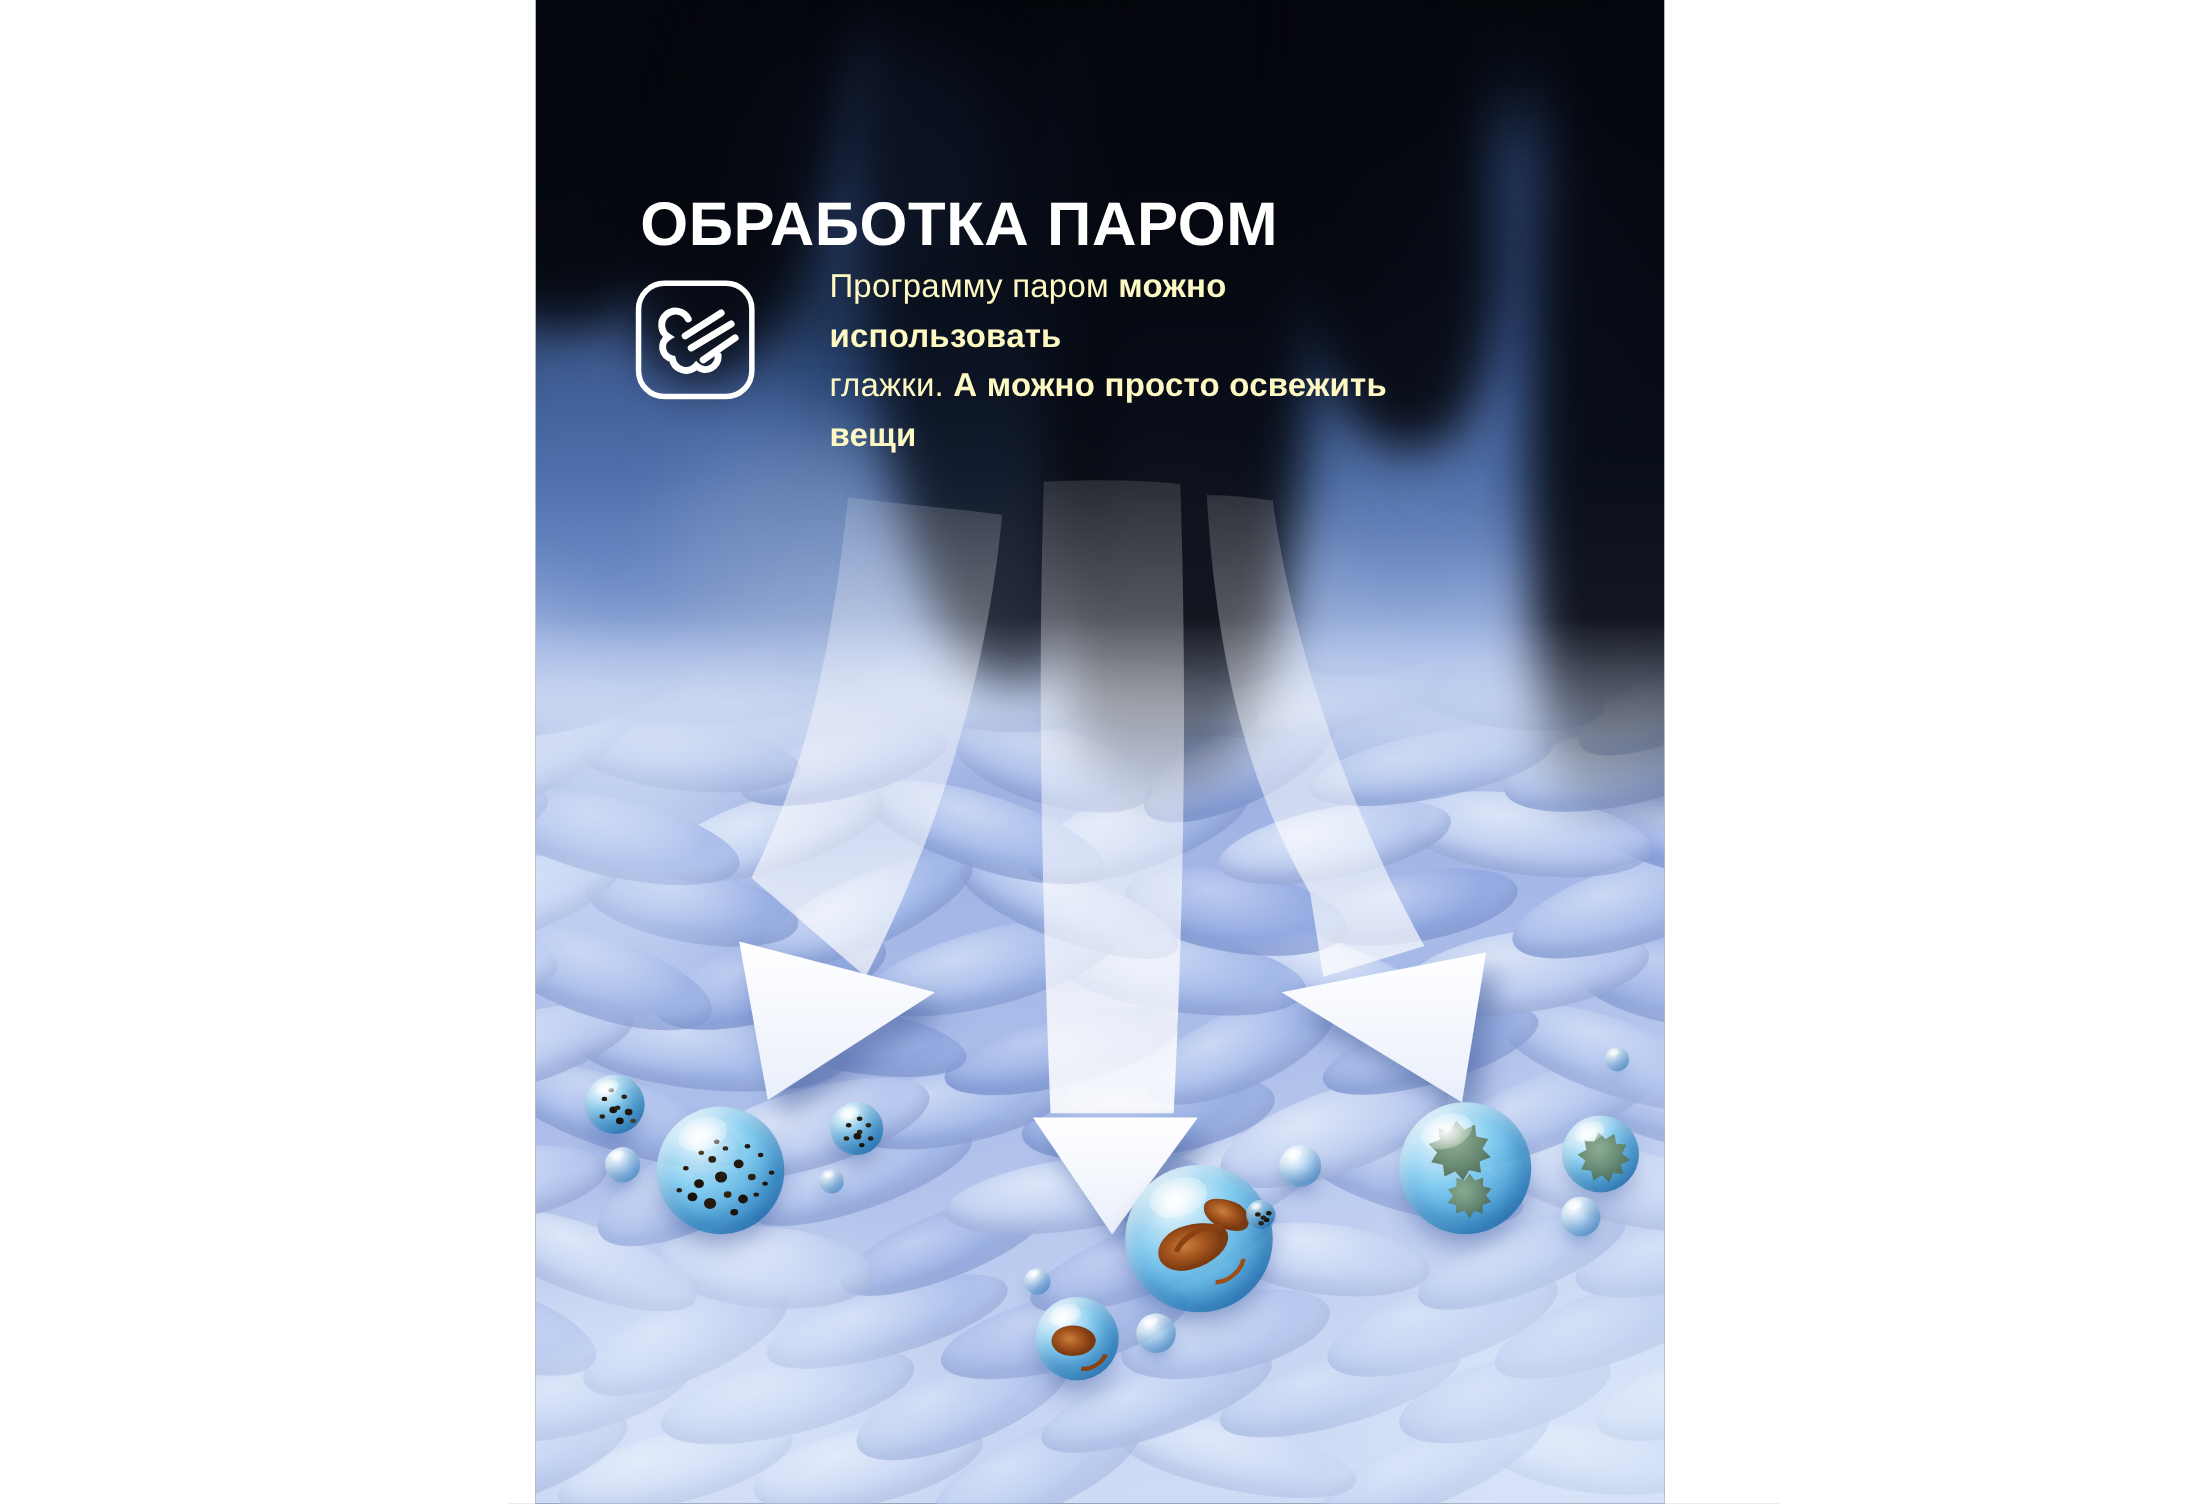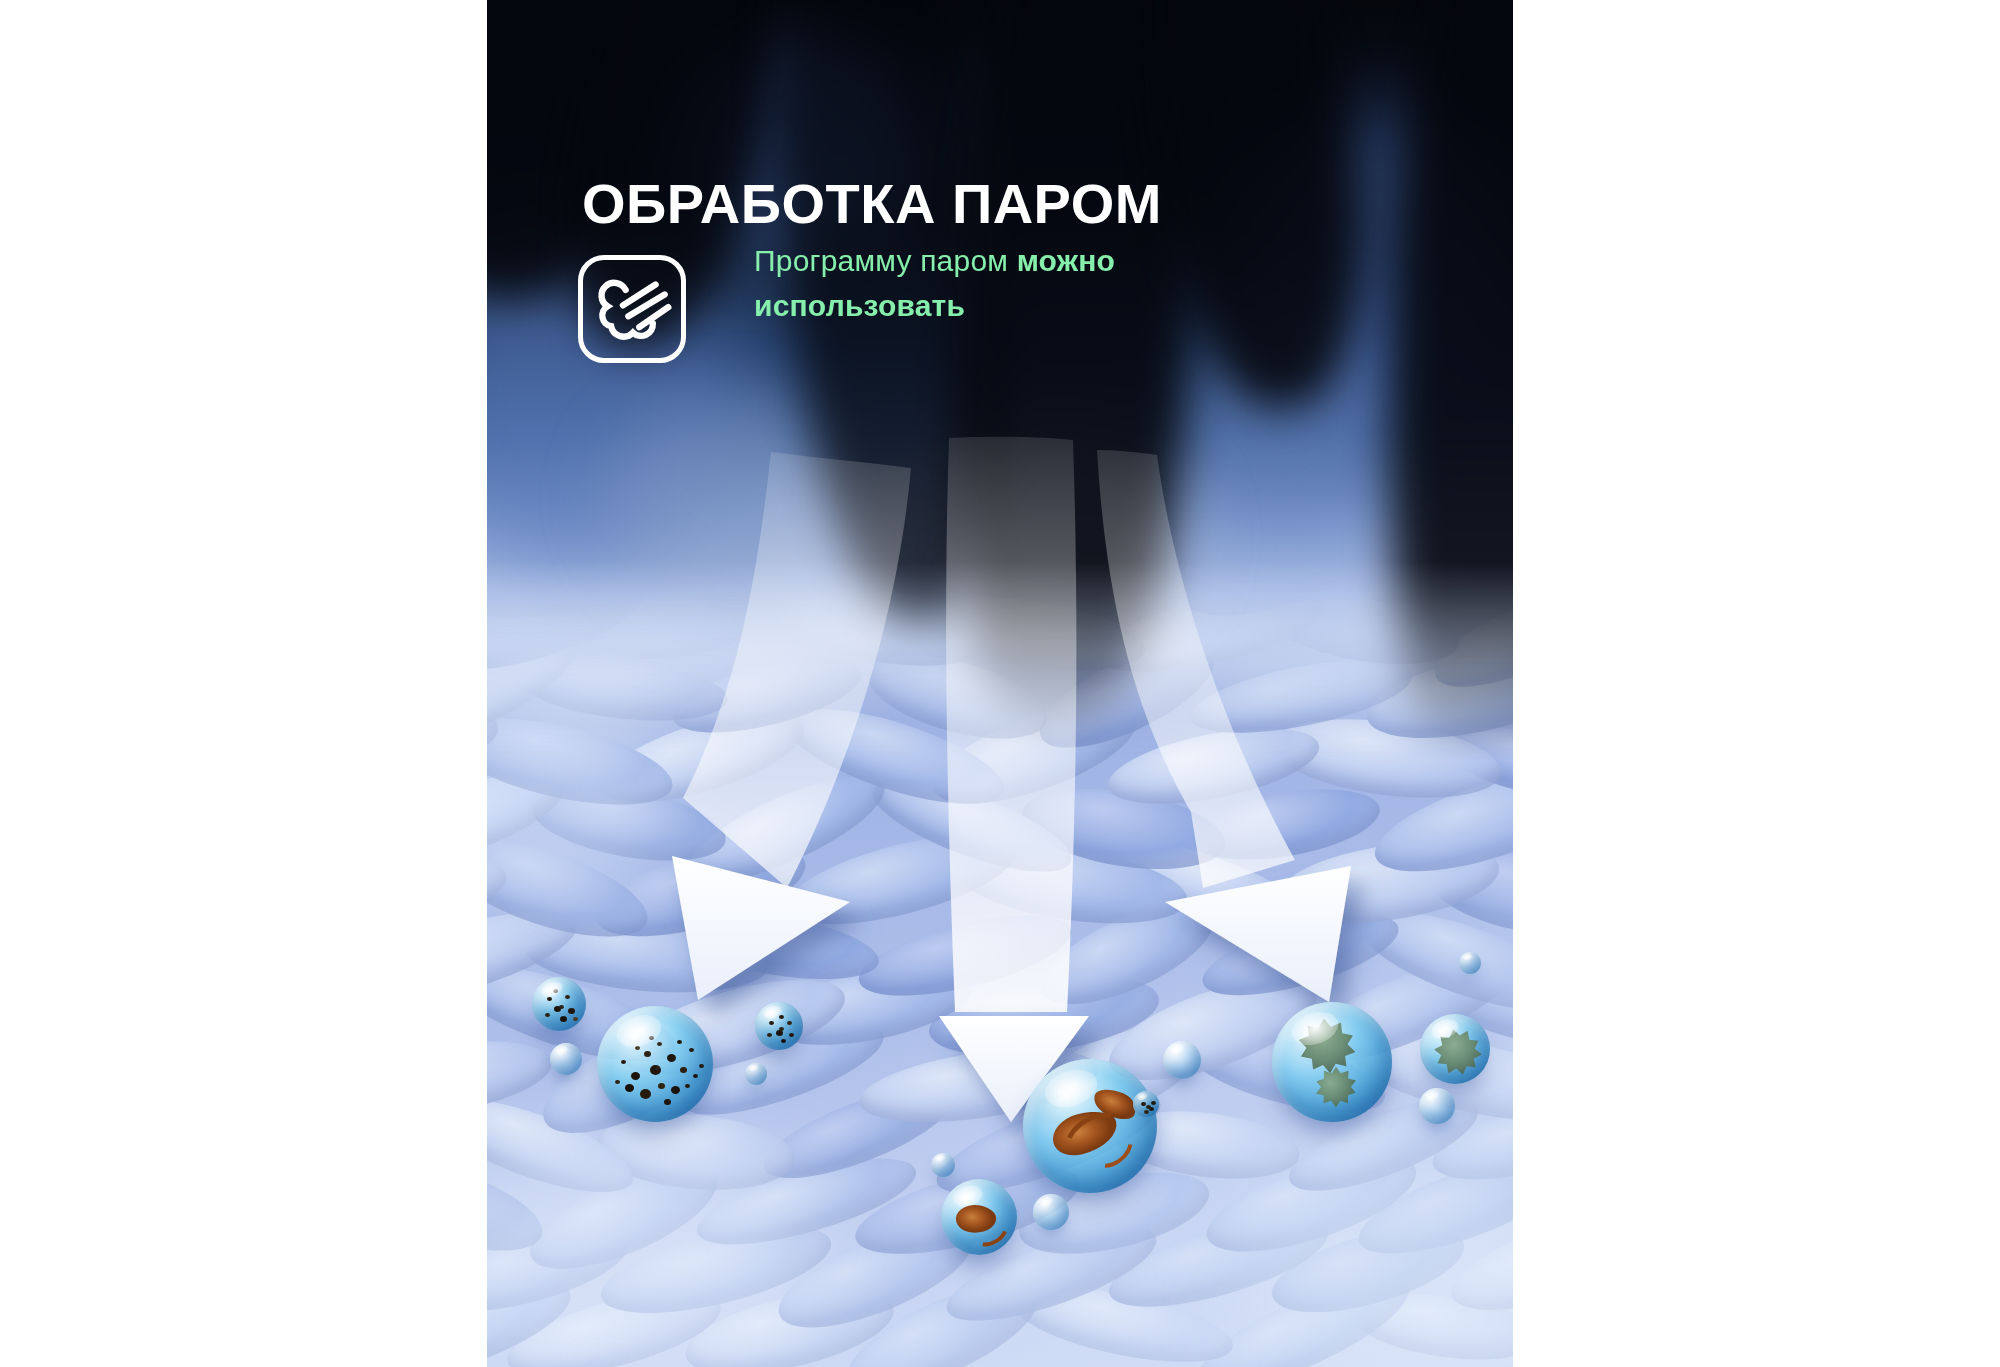--- a/index.html
+++ b/index.html
@@ -45,21 +45,21 @@
 
   
   .arrows{position:absolute;left:0;top:0;z-index:5;}
 
   
   .title{position:absolute;left:95px;top:138px;z-index:8;color:#ffffff;font-size:56px;line-height:56px;
     font-weight:700;letter-spacing:0.5px;white-space:nowrap;}
   .feature{position:absolute;left:0;top:0;z-index:8;}
   .iconbox{position:absolute;left:91px;top:255px;width:108px;height:108px;border:5px solid #ffffff;
     border-radius:26px;box-sizing:border-box;}
-  .para{position:absolute;left:267px;top:238px;width:520px;color:#86efac;font-size:30px;line-height:45px;
+  .para{position:absolute;left:267px;top:238px;width:520px;color:#fef9c3;font-size:30px;line-height:45px;
     font-weight:400;letter-spacing:0.2px;}
   .para .b{font-weight:700;}
 
   
   .bubbles{position:absolute;left:0;top:0;width:1026px;height:1367px;z-index:6;}
   .bubble{position:absolute;border-radius:50%;}
   .bubble .body{position:absolute;inset:0;border-radius:50%;
     background:radial-gradient(circle at 32% 26%,rgba(255,255,255,0.95) 0%,rgba(205,240,252,0.85) 13%,rgba(118,204,240,0.80) 38%,rgba(62,160,215,0.82) 68%,rgba(28,108,178,0.88) 92%);
     box-shadow:0 16px 24px -6px rgba(50,80,150,0.45),inset -8px -12px 20px rgba(15,75,140,0.40),inset 5px 7px 12px rgba(255,255,255,0.55);}
   .bubble.clear .body{
@@ -364,16 +364,17 @@
         <g fill="none" stroke="#ffffff" stroke-width="7" stroke-linecap="round">
           <path d="M 47 33 A 14 14 0 1 0 27 51 A 12 12 0 0 0 31 73 A 14 14 0 0 0 55 80 A 13 13 0 0 0 77 70"></path>
           <path d="M 44 50 L 80 27"></path>
           <path d="M 50 62 L 90 38"></path>
           <path d="M 62 74 L 94 52"></path>
         </g>
       </svg>
     </div>
     <div class="para">
         <div class="pline"><span>Программу паром </span><span class="b">можно использовать</span></div>
+        <div class="pline"><span>глажки. </span><span class="b">А можно просто освежить вещи</span></div>
       </div>
   </div>
 
 </div>
 
 </body></html>

